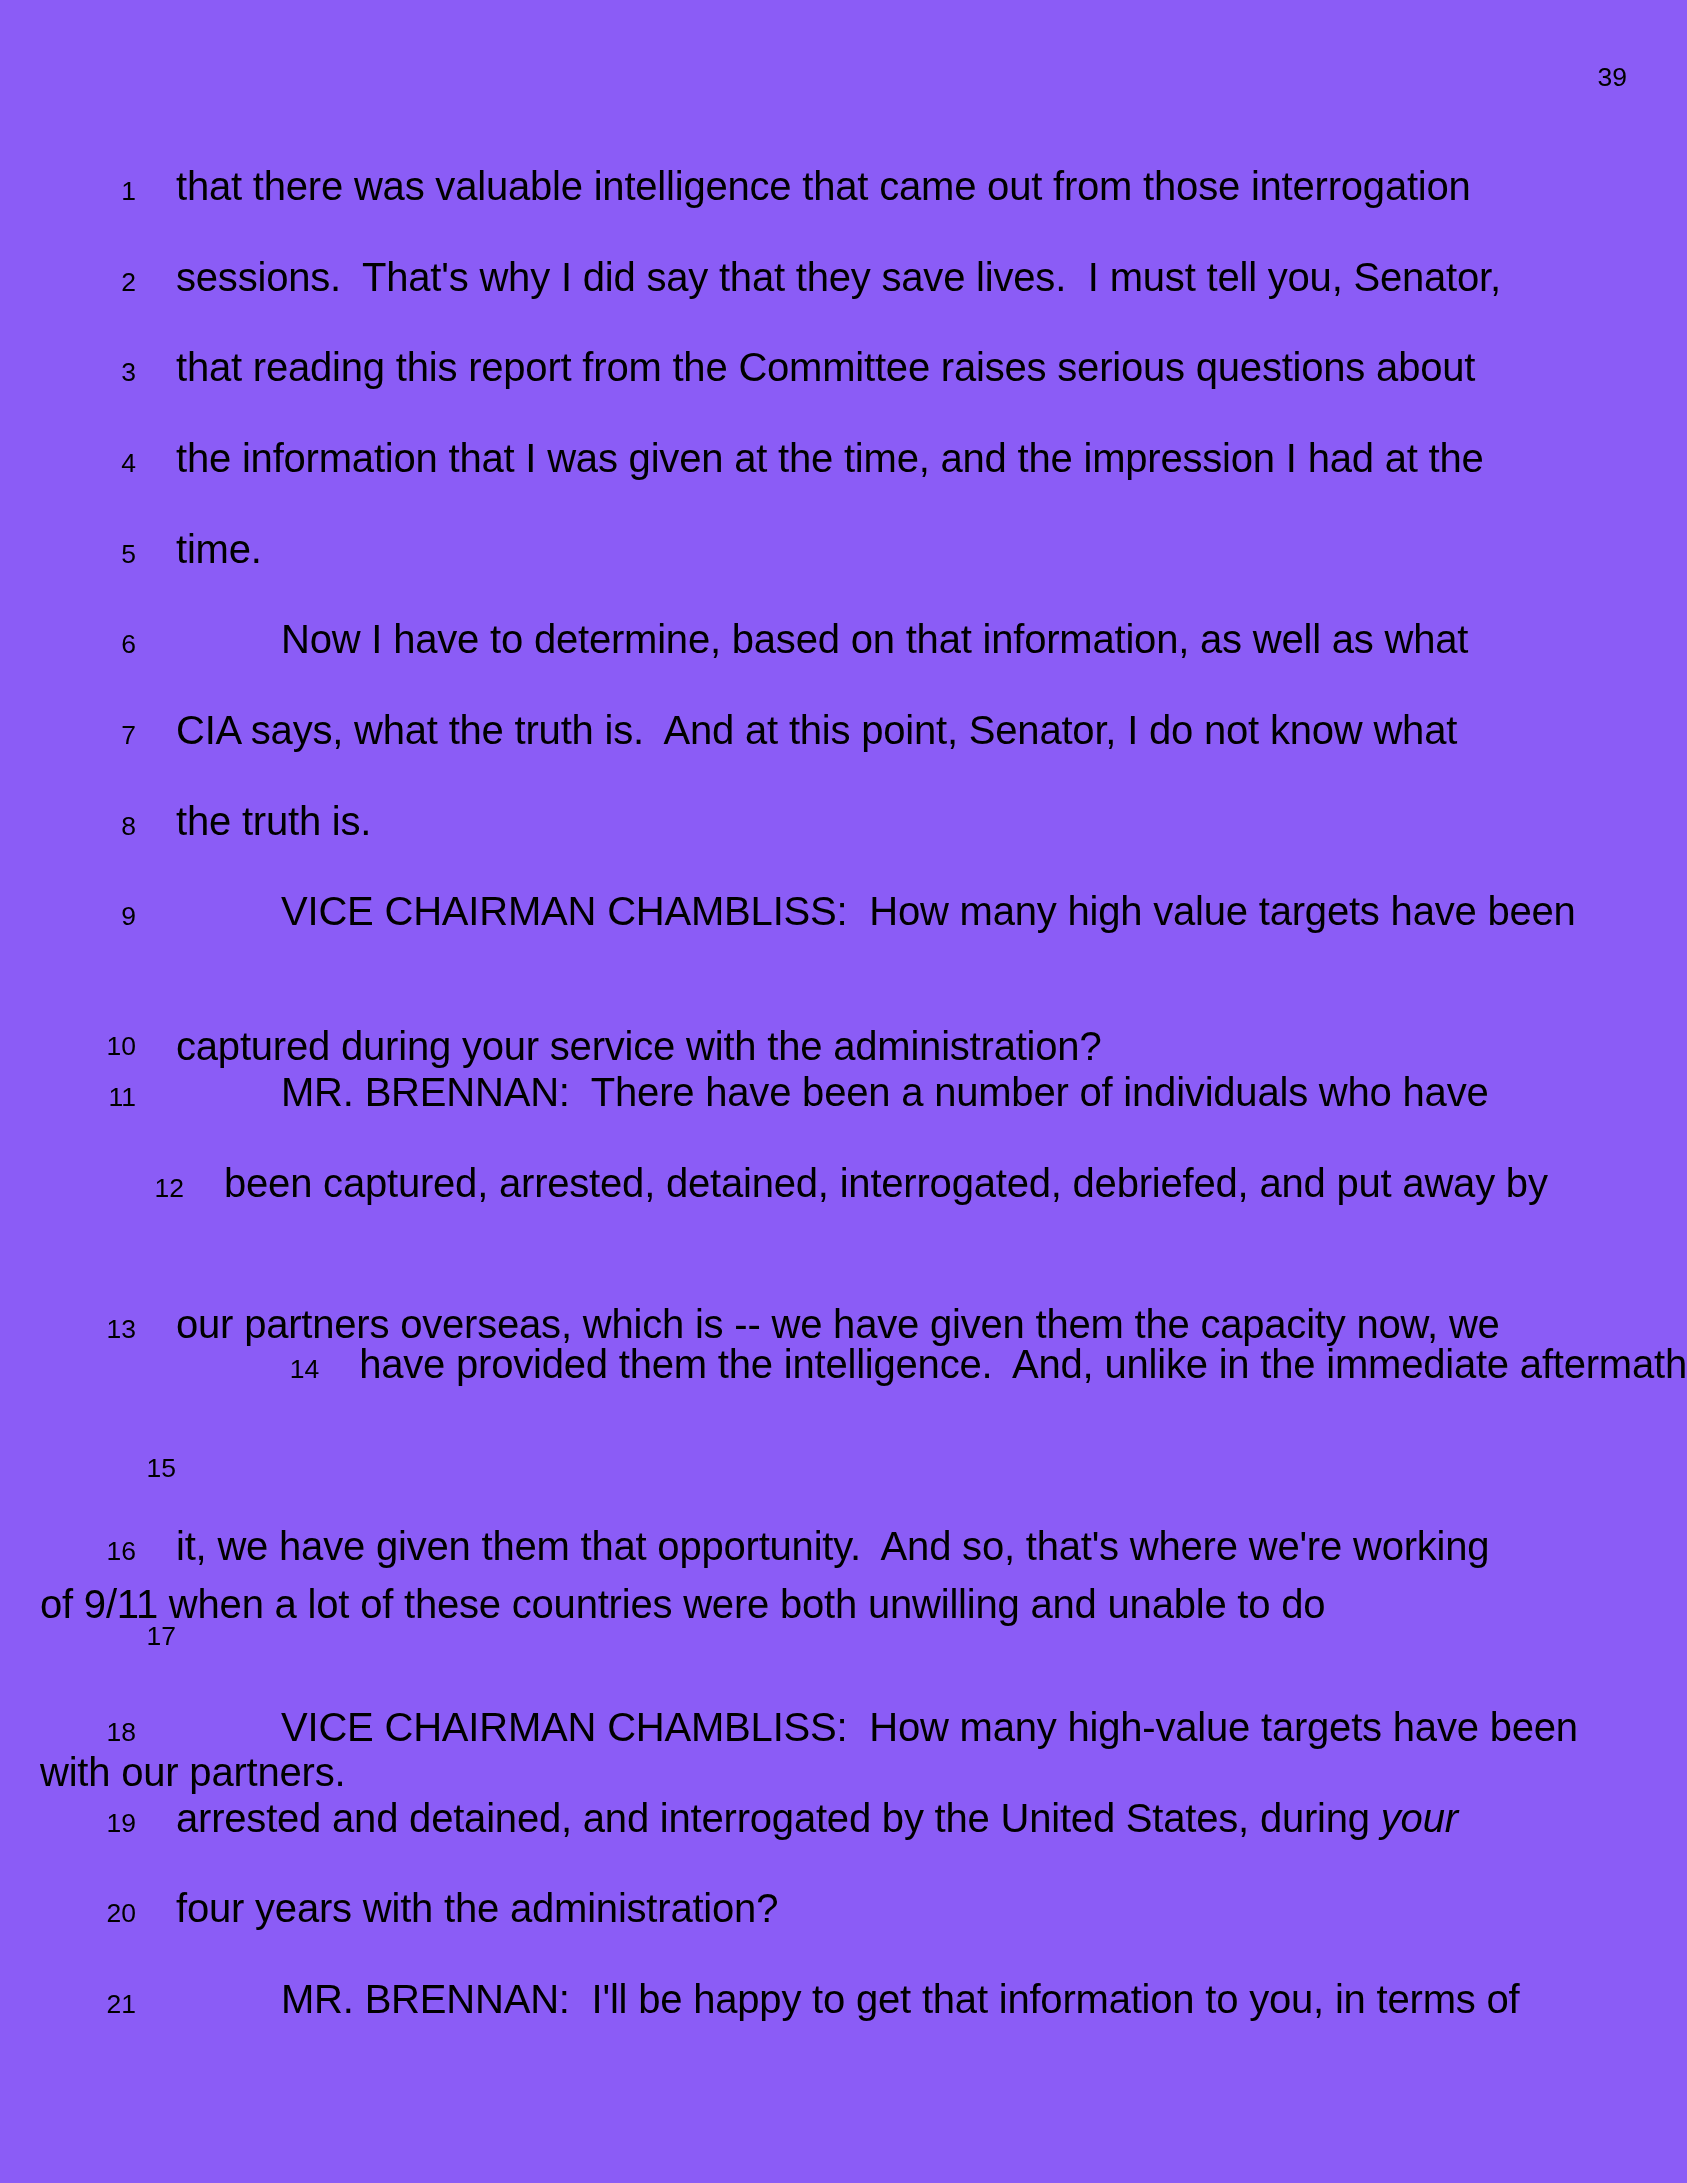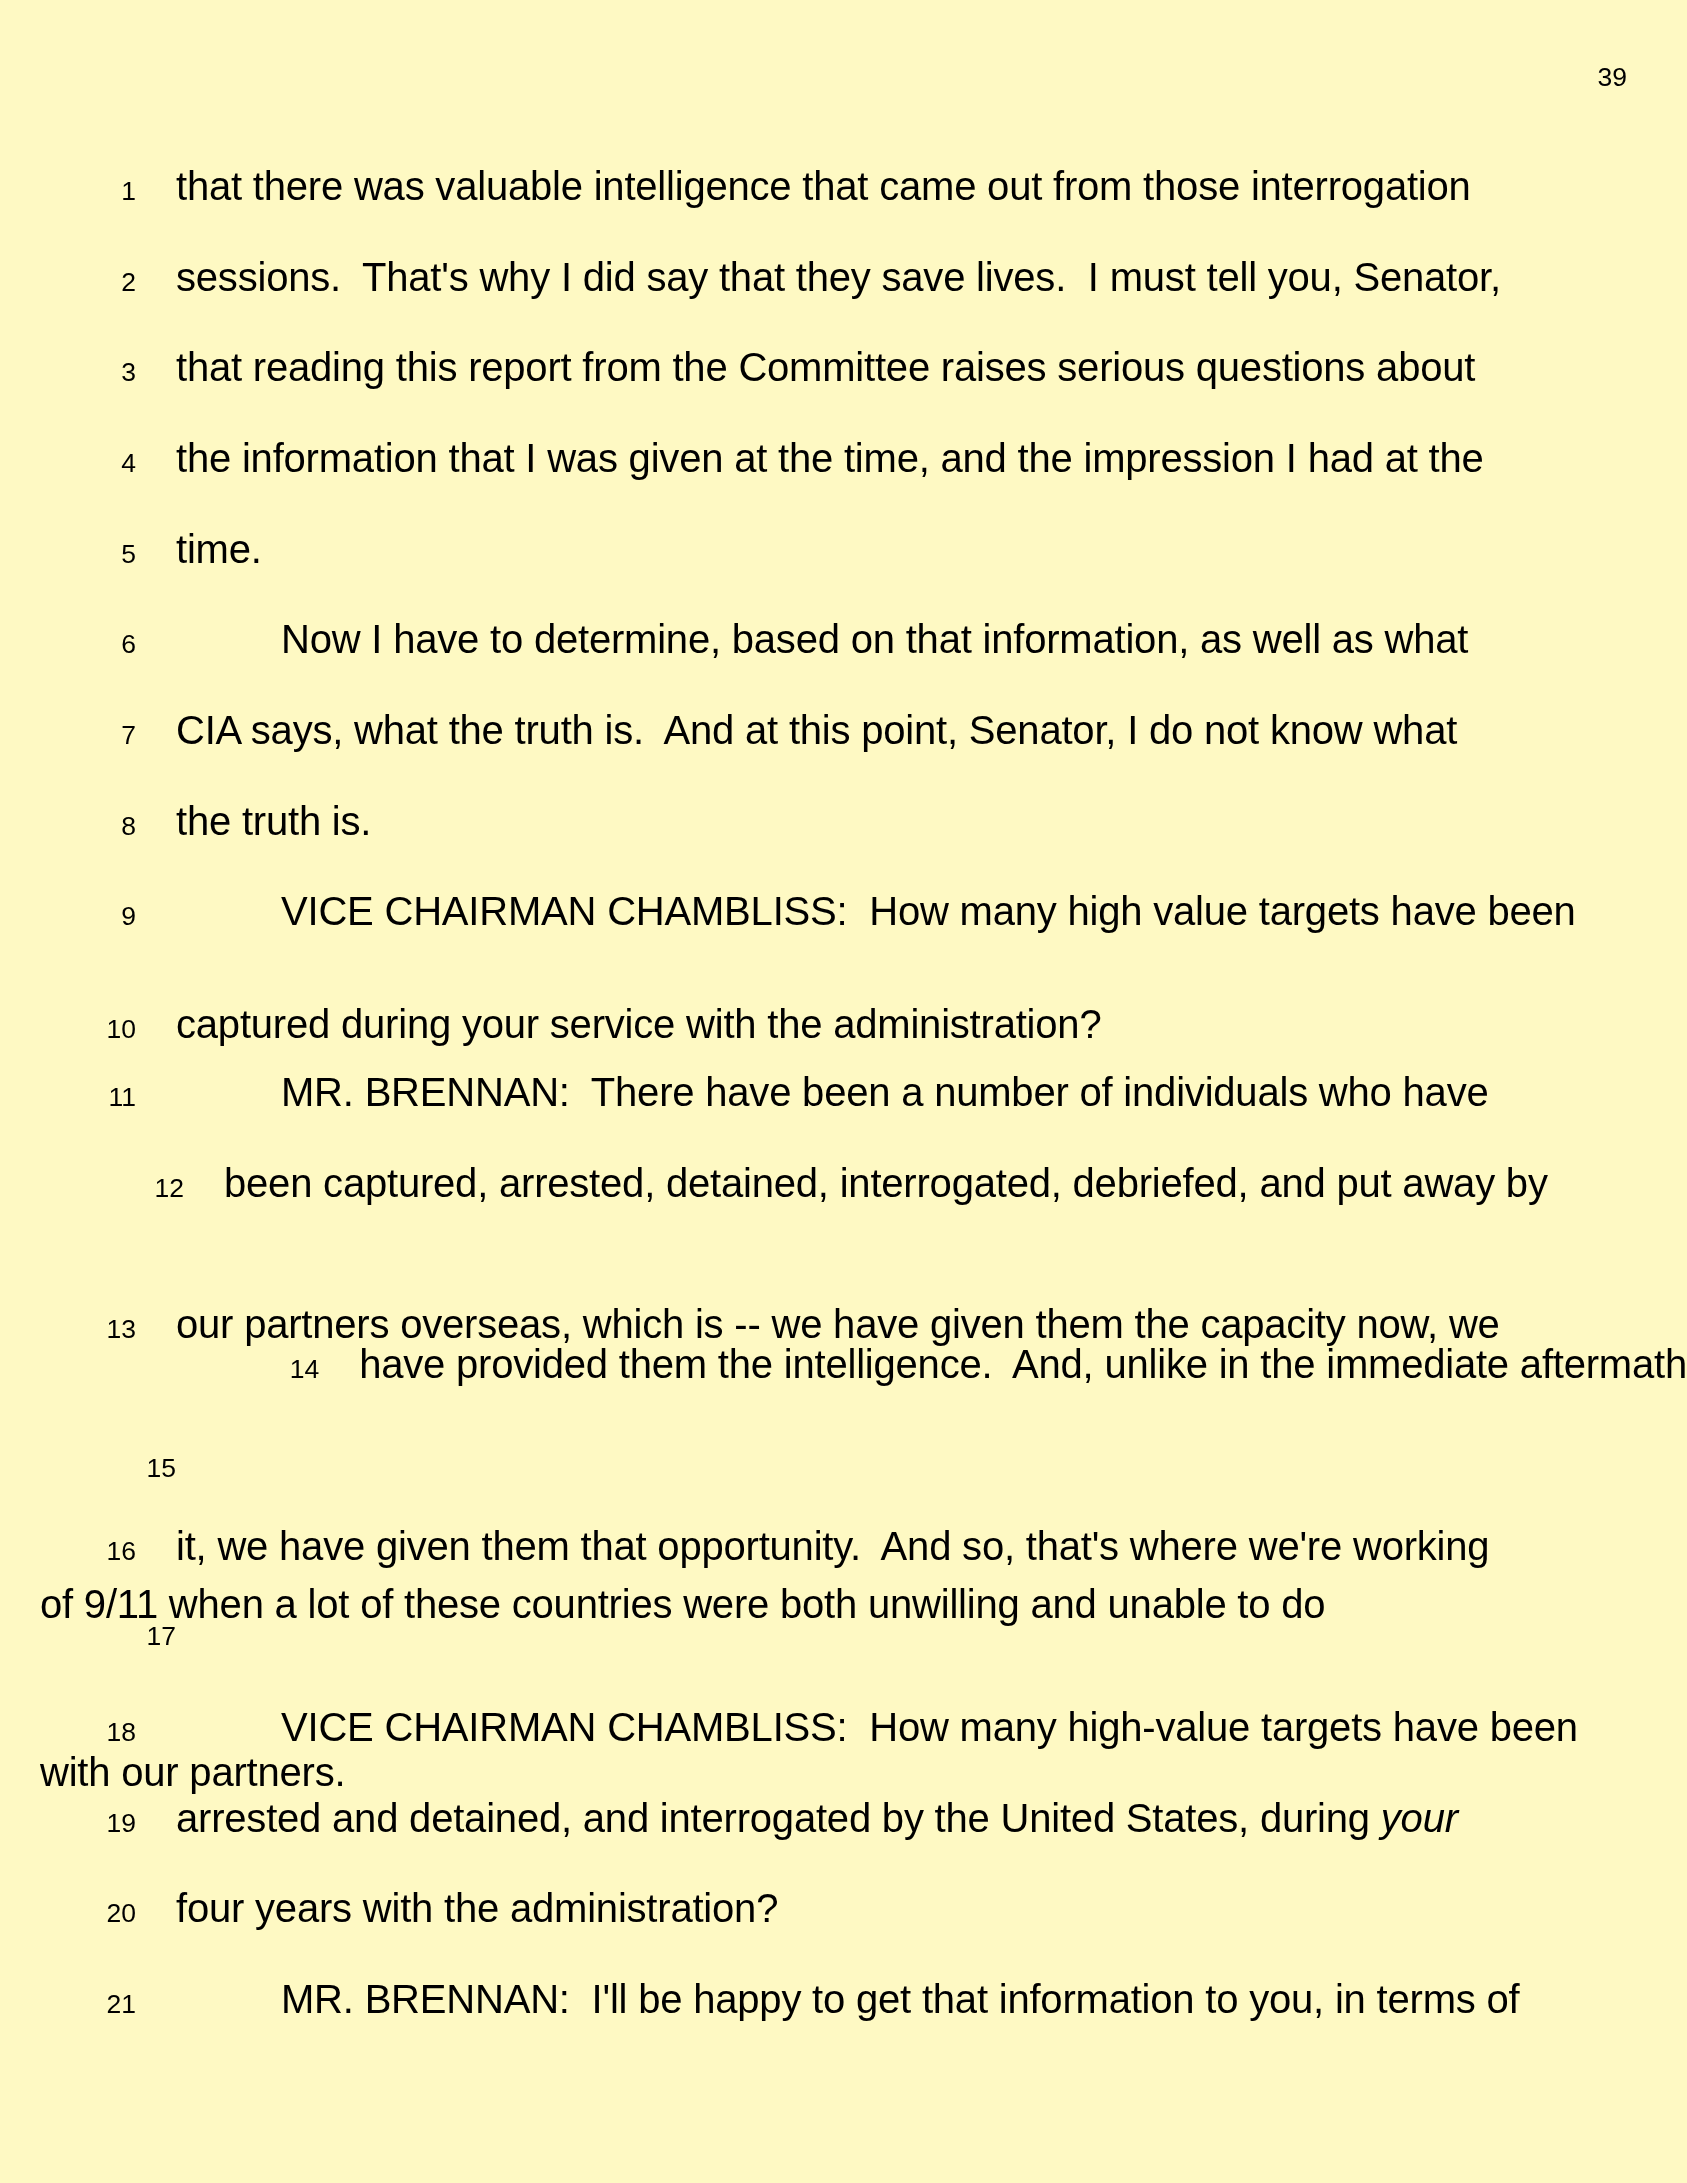--- a/index.html
+++ b/index.html
@@ -4,21 +4,21 @@
 <style>
   html, body {
     margin: 0;
     padding: 0;
     background: #ffffff;
   }
   .page {
     position: relative;
     width: 1687px;
     height: 2183px;
-    background: #fef9c3;
+    background: #8b5cf6;
     color: #000000;
     font-family: "Liberation Sans", "DejaVu Sans", sans-serif;
     overflow: hidden;
   }
   .page-number {
     position: absolute;
     top: 64px;
     right: 60px;
     font-size: 26.5px;
     line-height: 26.5px;
@@ -90,21 +90,21 @@
     <span class="text"><span>CIA says, what the truth is.  And at this point, Senator, I do not know what</span></span>
   </div>
       <div class="line" style="top: 801px;">
     <span class="num">8</span>
     <span class="text"><span>the truth is.</span></span>
   </div>
       <div class="line" style="top: 891px;">
     <span class="num">9</span>
     <span class="text indent"><span class="seg-bold">VICE CHAIRMAN CHAMBLISS:</span><span>  How many high value targets have been</span></span>
   </div>
-      <div class="line" style="top: 1004px;">
+      <div class="line" style="top: 1026px; align-items: center;">
     <span class="num">10</span>
     <span class="text"><span>captured during your service with the administration?</span></span>
   </div>
       <div class="line" style="top: 1072px;">
     <span class="num">11</span>
     <span class="text indent"><span class="seg-bold">MR. BRENNAN:</span><span>  There have been a number of individuals who have</span></span>
   </div>
       <div class="line" style="top: 1163px; padding-left: 48px;">
     <span class="num">12</span>
     <span class="text"><span>been captured, arrested, detained, interrogated, debriefed, and put away by</span></span>

